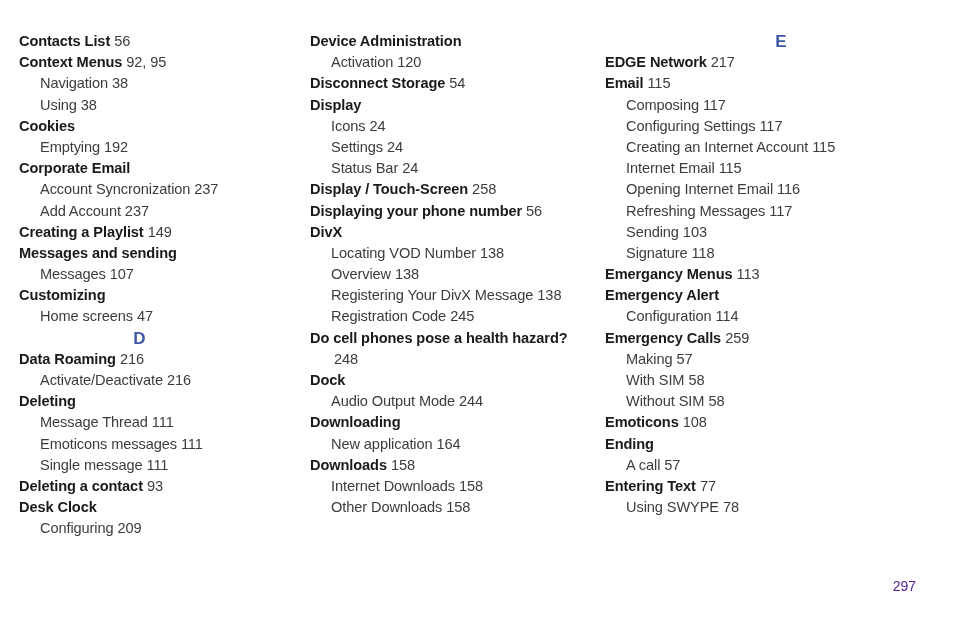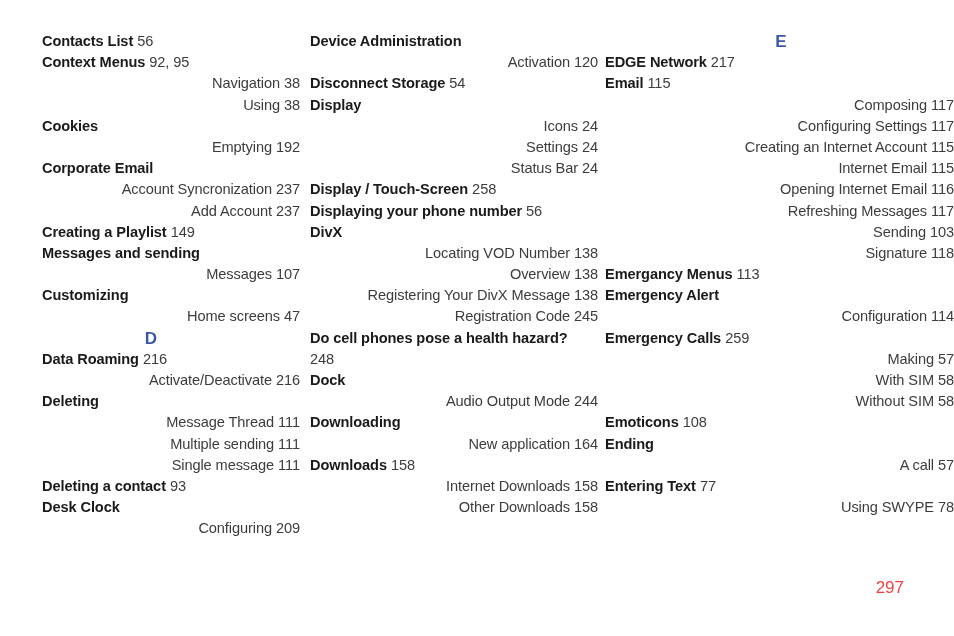--- a/index.html
+++ b/index.html
@@ -32,73 +32,73 @@
     width: 954px;
     display: flex;
     flex-direction: row;
     align-items: flex-start;
   }
 
   .index-column {
     position: relative;
     box-sizing: border-box;
   }
-  .col-1 { width: 300px; padding-left: 42px; }
+  .col-1 { width: 300px; padding-left: 19px; }
   .col-2 { width: 298px; padding-left: 10px; }
   .col-3 { width: 356px; padding-left: 7px; }
 
   
   .entry {
     line-height: 21.2px;
     height: 21.2px;
     white-space: nowrap;
     font-size: 14.6px;
     letter-spacing: -0.1px;
   }
   .entry.sub {
     padding-left: 21px;
-    text-align: right;
   }
   .entry .title {
     font-weight: bold;
     color: #1a1a1a;
   }
   .entry.sub .title {
     font-weight: normal;
     color: #3c3c3c;
   }
   .entry .page {
     font-weight: normal;
     color: #3c3c3c;
     margin-left: 4px;
   }
   .entry.wrapcont .title {
     font-weight: normal;
     color: #3c3c3c;
+    margin-left: 24px;
   }
 
   
   .section-letter {
     height: 21.2px;
     line-height: 21.2px;
     font-size: 17px;
     font-weight: bold;
     color: #3d57a6;
     text-align: center;
   }
   .col-1 .section-letter { margin-left: -42px; padding-left: 2px; }
   .col-3 .section-letter { margin-left: -7px; padding-left: 10px; }
 
   
   .page-number {
     position: absolute;
-    right: 50px;
+    right: 38px;
     top: 578px;
-    font-size: 17px;
-    color: #ef4444;
+    font-size: 14px;
+    color: #4c1d95;
     font-family: "Liberation Sans", sans-serif;
   }
 </style>
 </head>
 <body>
 
 <div id="index-page">
 
   <div class="index-columns">
     <div class="index-column col-1">
@@ -114,21 +114,21 @@
         <div class="entry"><span class="title">Creating a Playlist</span><span class="page">149</span></div>
         <div class="entry"><span class="title">Messages and sending</span></div>
         <div class="entry sub"><span class="title">Messages</span><span class="page">107</span></div>
         <div class="entry"><span class="title">Customizing</span></div>
         <div class="entry sub"><span class="title">Home screens</span><span class="page">47</span></div>
         <div class="section-letter">D</div>
         <div class="entry"><span class="title">Data Roaming</span><span class="page">216</span></div>
         <div class="entry sub"><span class="title">Activate/Deactivate</span><span class="page">216</span></div>
         <div class="entry"><span class="title">Deleting</span></div>
         <div class="entry sub"><span class="title">Message Thread</span><span class="page">111</span></div>
-        <div class="entry sub"><span class="title">Multiple sending</span><span class="page">111</span></div>
+        <div class="entry sub"><span class="title">Emoticons messages</span><span class="page">111</span></div>
         <div class="entry sub"><span class="title">Single message</span><span class="page">111</span></div>
         <div class="entry"><span class="title">Deleting a contact</span><span class="page">93</span></div>
         <div class="entry"><span class="title">Desk Clock</span></div>
         <div class="entry sub"><span class="title">Configuring</span><span class="page">209</span></div>
       </div>
     <div class="index-column col-2">
         <div class="entry"><span class="title">Device Administration</span></div>
         <div class="entry sub"><span class="title">Activation</span><span class="page">120</span></div>
         <div class="entry"><span class="title">Disconnect Storage</span><span class="page">54</span></div>
         <div class="entry"><span class="title">Display</span></div>

